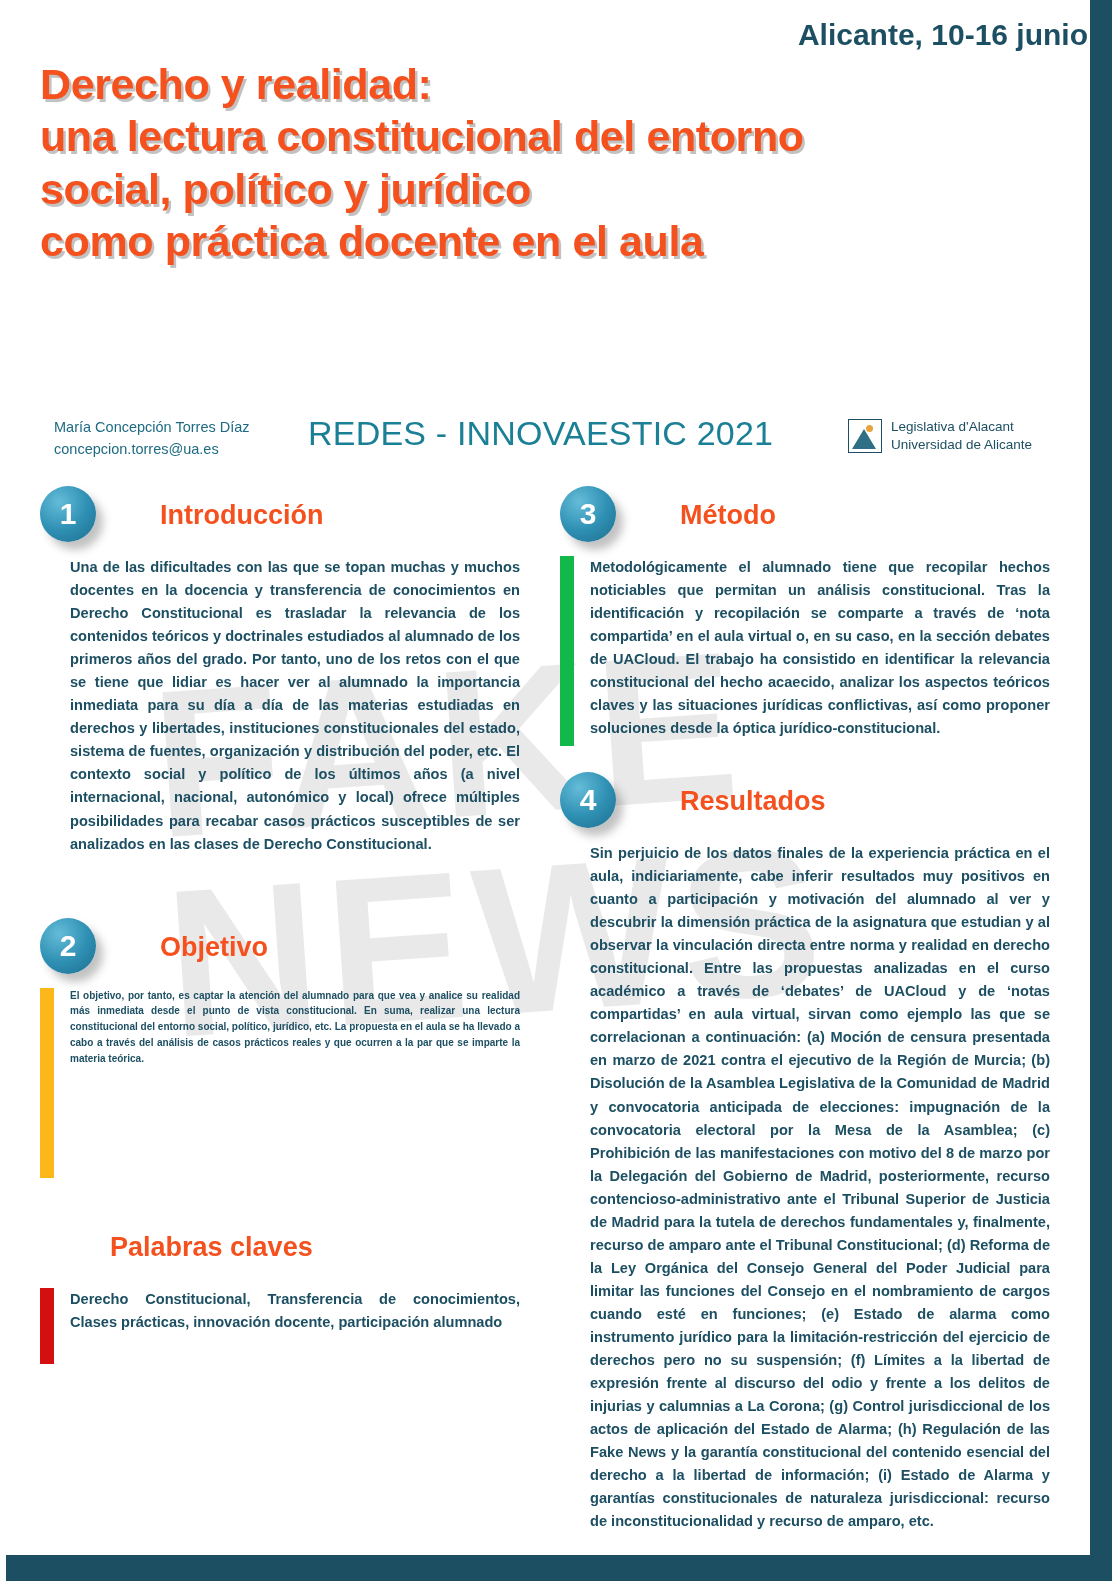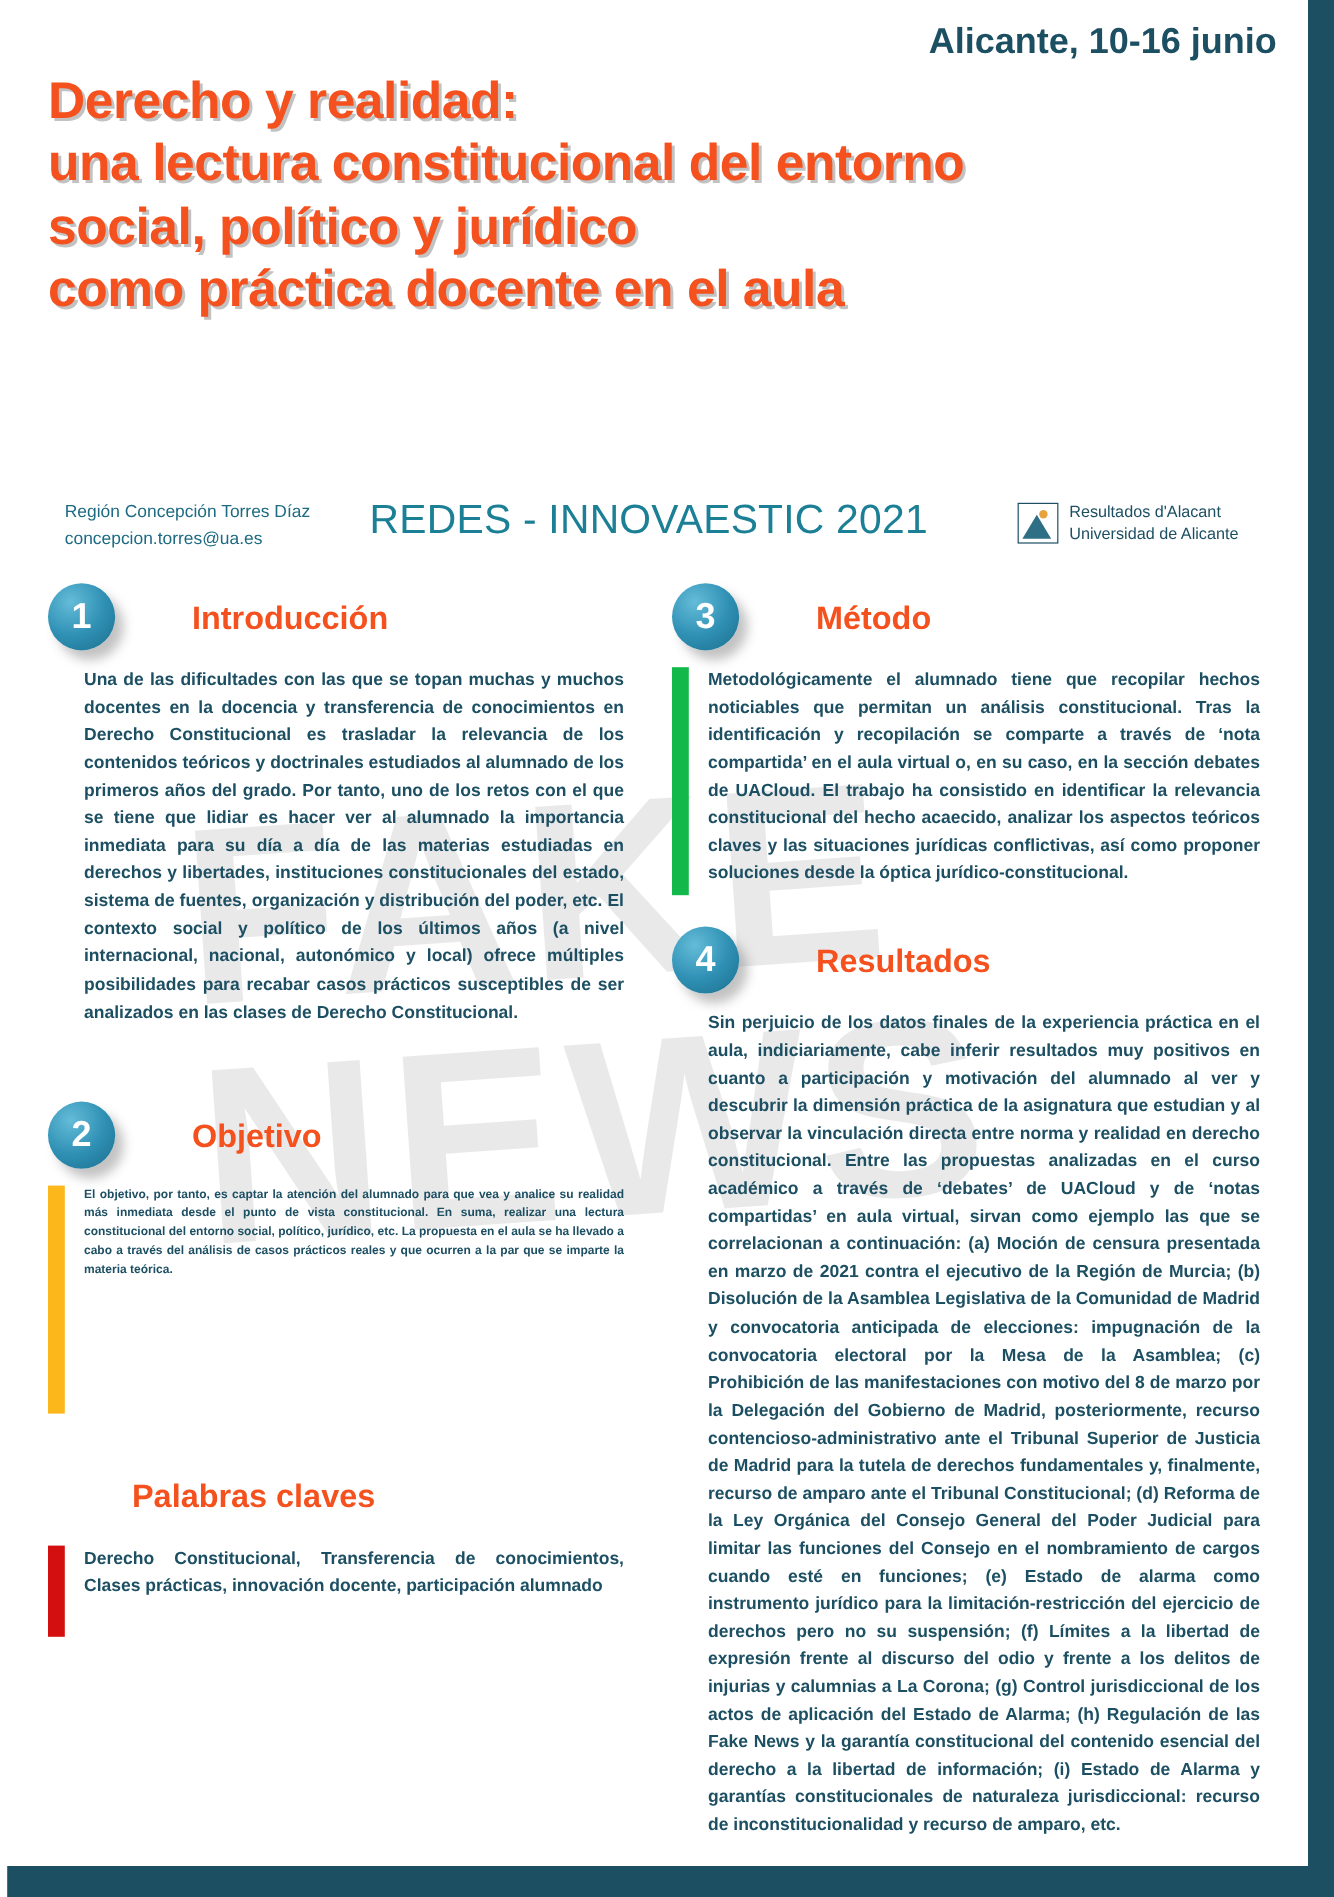--- a/index.html
+++ b/index.html
@@ -67,21 +67,21 @@
     font-size: 43px;
     font-weight: bold;
     color: #f4511e;
     line-height: 1.22;
     letter-spacing: -0.4px;
     text-shadow: 2.5px 2.5px 0 rgba(120,120,120,0.45);
     white-space: nowrap;
   }
   .city {
     position: absolute;
-    right: 48px;
+    right: 24px;
     top: 18px;
     font-size: 30px;
     font-weight: bold;
     color: #1d4f63;
     white-space: nowrap;
   }
 
   
   .author {
     position: absolute;
@@ -228,30 +228,30 @@
   <div class="title-block">
     <div class="title-line">Derecho y realidad:</div>
     <div class="title-line">una lectura constitucional del entorno</div>
     <div class="title-line">social, político y jurídico</div>
     <div class="title-line">como práctica  docente en el aula</div>
   </div>
 
   <div class="city">Alicante, 10-16 junio</div>
 
   <div class="author">
-    <div>Región Concepción Torres Díaz</div>
+    <div>María Concepción Torres Díaz</div>
     <div>concepcion.torres@ua.es</div>
   </div>
 
   <div class="congress">REDES - INNOVAESTIC 2021</div>
 
   <div class="logo">
     <div class="logo-mark"></div>
     <div class="logo-text">
-      <div>Resultados d'Alacant</div>
+      <div>Legislativa d'Alacant</div>
       <div>Universidad de Alicante</div>
     </div>
   </div>
 
   <div class="col-left">
 
     <div class="section-head">
       <div class="bubble">1</div>
       <div class="section-title">Introducción</div>
     </div>

